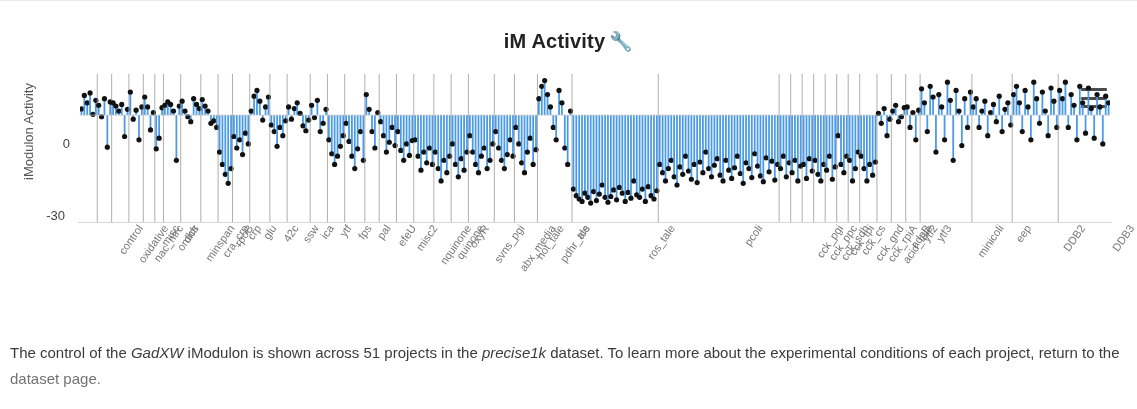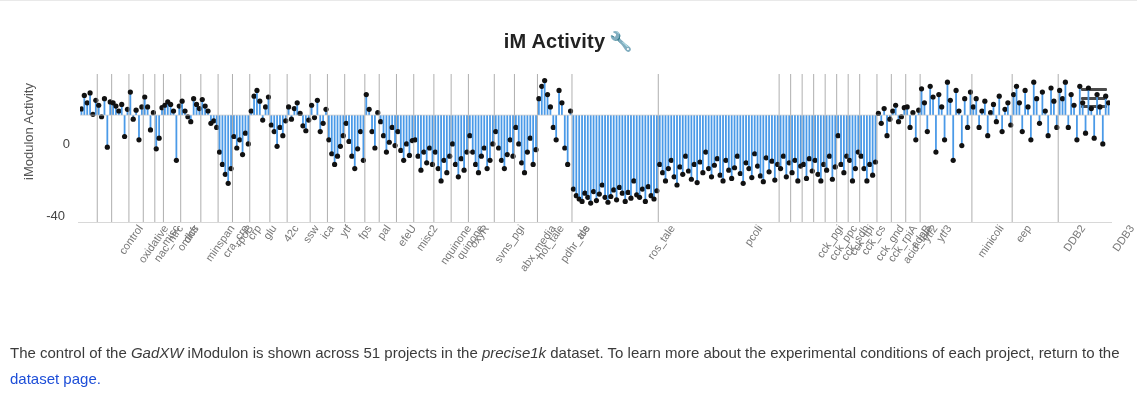--- a/index.html
+++ b/index.html
@@ -71,21 +71,21 @@
     text-align:right;
     line-height:11px;
   }
 
   
   .caption{
     position:absolute;left:10px;top:340px;width:1120px;
     font-size:15px;line-height:26px;color:#3b3b3b;
   }
   .caption i{font-style:italic;}
-  .caption a{color:#1d4ed8;text-decoration:none;}
+  .caption a{color:#737373;text-decoration:none;}
 </style>
 </head>
 <body>
 
 <div class="page">
 
   <div class="top-rule"></div>
 
   <div class="chart-card">
 
@@ -95,21 +95,21 @@
 
     <div class="menu-icon">
       <span></span>
       <span></span>
       <span></span>
     </div>
 
     <div class="ylabel">iModulon Activity</div>
 
     <div class="ytick t0">0</div>
-    <div class="ytick tm20">-40</div>
+    <div class="ytick tm20">-30</div>
 
     <div class="plot">
       <svg class="plot-svg" id="plot-svg" viewBox="0 0 1030 148" preserveAspectRatio="none">
           <line x1="1.4385474860335195" x2="1.4385474860335195" y1="41.111111111111114" y2="34.94444444444446" stroke="#4a9ae8" stroke-width="1.783798882681564"></line>
           <circle cx="1.4385474860335195" cy="34.94444444444446" r="2.6" fill="#111111"></circle>
           <line x1="4.315642458100559" x2="4.315642458100559" y1="41.111111111111114" y2="21.377777777777766" stroke="#4a9ae8" stroke-width="1.783798882681564"></line>
           <circle cx="4.315642458100559" cy="21.377777777777766" r="2.6" fill="#111111"></circle>
           <line x1="7.192737430167597" x2="7.192737430167597" y1="41.111111111111114" y2="28.77777777777777" stroke="#4a9ae8" stroke-width="1.783798882681564"></line>
           <circle cx="7.192737430167597" cy="28.77777777777777" r="2.6" fill="#111111"></circle>
           <line x1="10.069832402234637" x2="10.069832402234637" y1="41.111111111111114" y2="18.911111111111097" stroke="#4a9ae8" stroke-width="1.783798882681564"></line>

